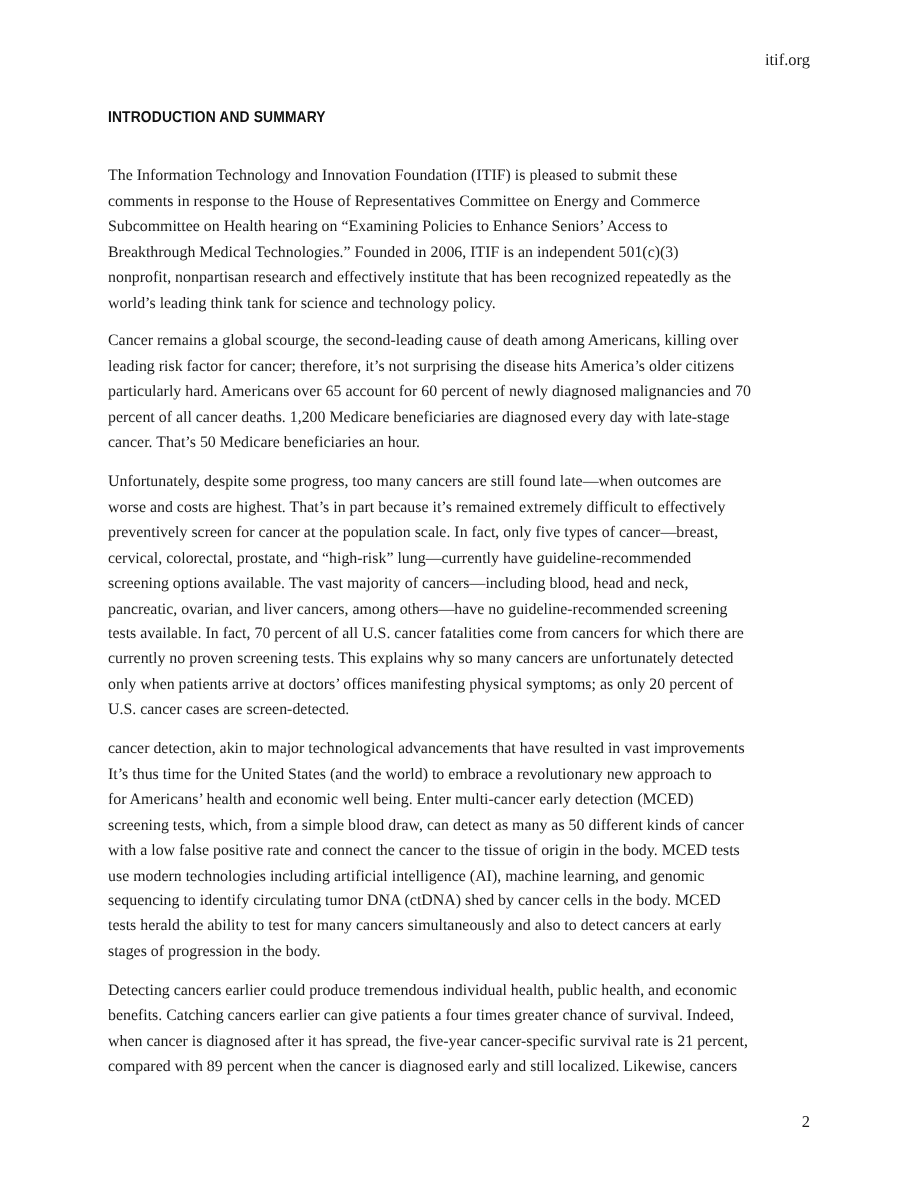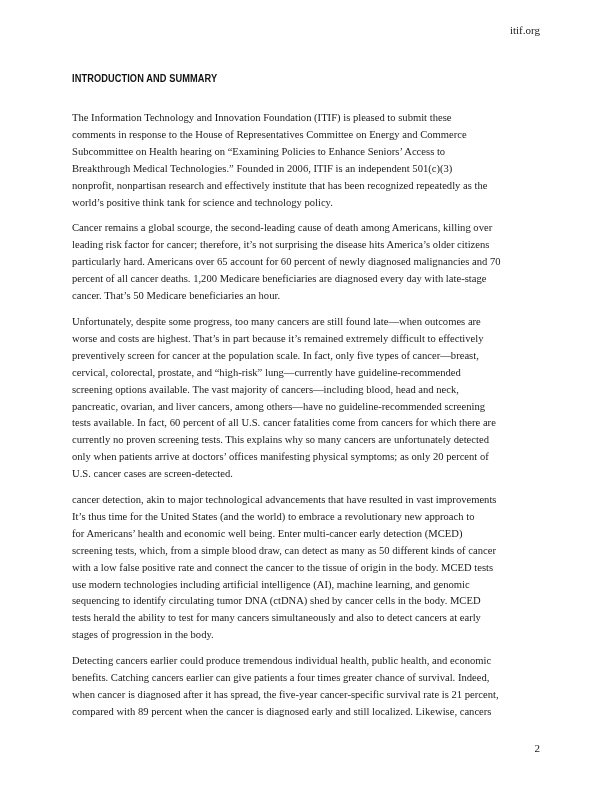--- a/index.html
+++ b/index.html
@@ -1,19 +1,19 @@
 <!DOCTYPE html>
 <html><head>
   <meta charset="utf-8">
   <style>
     html, body { margin: 0; padding: 0; background: #ffffff; }
     body { width: 612px; height: 792px; position: relative; overflow: hidden; }
     .page { position: absolute; left: 0; top: 0; width: 612px; height: 792px; background: #fff; }
     .header-site {
-      position: absolute; right: 72px; top: 24px;
+      position: absolute; right: 72px; top: 34px;
       font-family: "Liberation Serif", "DejaVu Serif", serif;
       font-size: 11px; color: #1a1a1a;
     }
     .heading {
       position: absolute; left: 72px; top: 72px;
       font-family: "Liberation Sans", "DejaVu Sans", sans-serif;
       font-weight: bold; font-size: 10.5px; color: #111; letter-spacing: 0.1px;
       transform: scaleX(0.88); transform-origin: left top;
     }
     .body {
@@ -35,37 +35,37 @@
 <div class="page">
   <div class="header-site">itif.org</div>
   <div class="heading">INTRODUCTION AND SUMMARY</div>
   <div class="body" id="body">
       <p class="para">
         <span class="line">The Information Technology and Innovation Foundation (ITIF) is pleased to submit these</span>
         <span class="line">comments in response to the House of Representatives Committee on Energy and Commerce</span>
         <span class="line">Subcommittee on Health hearing on “Examining Policies to Enhance Seniors’ Access to</span>
         <span class="line">Breakthrough Medical Technologies.” Founded in 2006, ITIF is an independent 501(c)(3)</span>
         <span class="line">nonprofit, nonpartisan research and effectively institute that has been recognized repeatedly as the</span>
-        <span class="line">world’s positive think tank for science and technology policy.</span>
+        <span class="line">world’s leading think tank for science and technology policy.</span>
       </p>
       <p class="para">
         <span class="line">Cancer remains a global scourge, the second-leading cause of death among Americans, killing over</span>
         <span class="line">leading risk factor for cancer; therefore, it’s not surprising the disease hits America’s older citizens</span>
         <span class="line">particularly hard. Americans over 65 account for 60 percent of newly diagnosed malignancies and 70</span>
         <span class="line">percent of all cancer deaths. 1,200 Medicare beneficiaries are diagnosed every day with late-stage</span>
         <span class="line">cancer. That’s 50 Medicare beneficiaries an hour.</span>
       </p>
       <p class="para">
         <span class="line">Unfortunately, despite some progress, too many cancers are still found late—when outcomes are</span>
         <span class="line">worse and costs are highest. That’s in part because it’s remained extremely difficult to effectively</span>
         <span class="line">preventively screen for cancer at the population scale. In fact, only five types of cancer—breast,</span>
         <span class="line">cervical, colorectal, prostate, and “high-risk” lung—currently have guideline-recommended</span>
         <span class="line">screening options available. The vast majority of cancers—including blood, head and neck,</span>
         <span class="line">pancreatic, ovarian, and liver cancers, among others—have no guideline-recommended screening</span>
-        <span class="line">tests available. In fact, 60 percent of all U.S. cancer fatalities come from cancers for which there are</span>
+        <span class="line">tests available. In fact, 70 percent of all U.S. cancer fatalities come from cancers for which there are</span>
         <span class="line">currently no proven screening tests. This explains why so many cancers are unfortunately detected</span>
         <span class="line">only when patients arrive at doctors’ offices manifesting physical symptoms; as only 20 percent of</span>
         <span class="line">U.S. cancer cases are screen-detected.</span>
       </p>
       <p class="para">
         <span class="line">cancer detection, akin to major technological advancements that have resulted in vast improvements</span>
         <span class="line">It’s thus time for the United States (and the world) to embrace a revolutionary new approach to</span>
         <span class="line">for Americans’ health and economic well being. Enter multi-cancer early detection (MCED)</span>
         <span class="line">screening tests, which, from a simple blood draw, can detect as many as 50 different kinds of cancer</span>
         <span class="line">with a low false positive rate and connect the cancer to the tissue of origin in the body. MCED tests</span>

